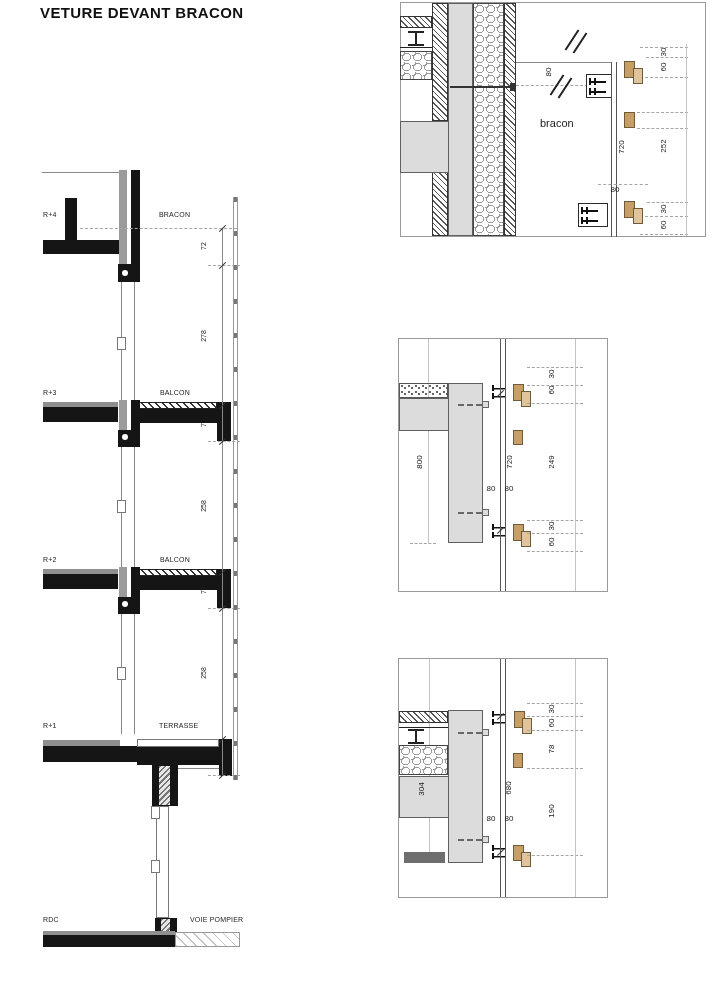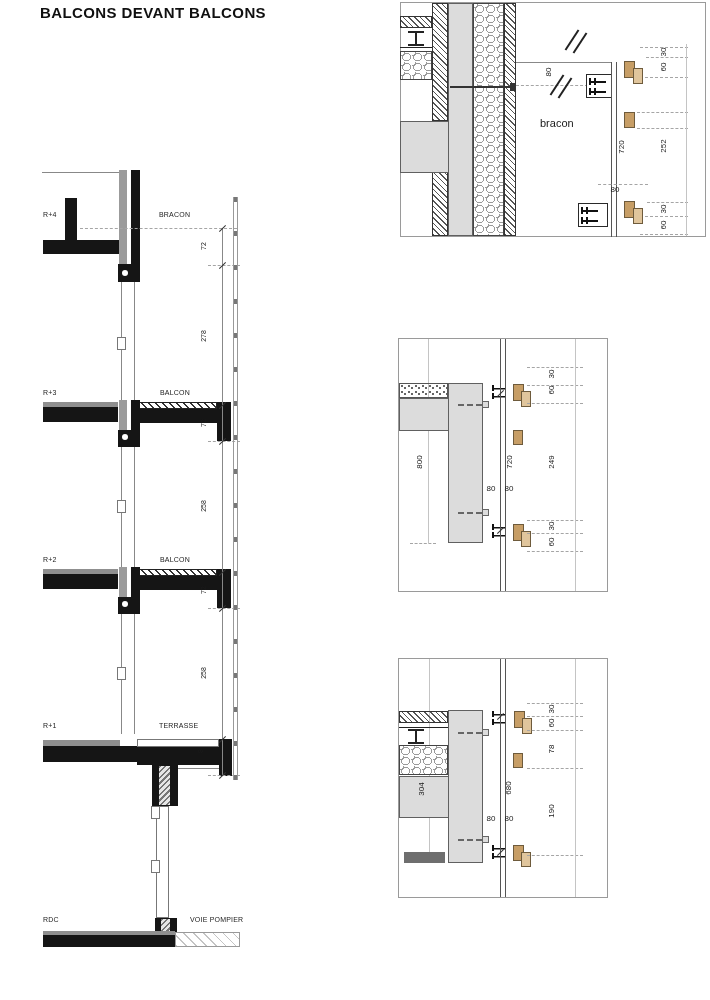--- a/index.html
+++ b/index.html
@@ -42,21 +42,21 @@
 .vmarks{border-left:1px solid #999;border-right:1px solid #999;background:repeating-linear-gradient(180deg,#777 0 5px,transparent 5px 34px)}
 .ibeam{background:linear-gradient(#222,#222) 0 0/16px 2px no-repeat,linear-gradient(#222,#222) 7px 2px/2px 11px no-repeat,linear-gradient(#222,#222) 0 13px/16px 2px no-repeat}
 .circ{border-radius:50%;background:#fff}
 .brlbl{font-size:11px;color:#1a1a1a;white-space:nowrap}
 </style>
 </head>
 <body>
 
 <div class="canvas">
 
-  <div class="a title" style="left:40px;top:4px">BALCONS DEVANT BALCONS</div>
+  <div class="a title" style="left:40px;top:4px">VETURE DEVANT BRACON</div>
 
   <div>
     <div class="a hline" style="left:42px;top:172px;width:78px"></div>
     <div class="a k" style="left:65px;top:198px;width:12px;height:43px"></div>
     <div class="a k" style="left:43px;top:240px;width:77px;height:14px"></div>
     <div class="a g2" style="left:119px;top:170px;width:8px;height:112px"></div>
     <div class="a k" style="left:131px;top:170px;width:9px;height:112px"></div>
     <div class="a k" style="left:118px;top:264px;width:22px;height:18px"></div>
     <div class="a circ" style="left:122px;top:270px;width:6px;height:6px"></div>
     <div class="a vline" style="left:121px;top:282px;height:120px"></div>

